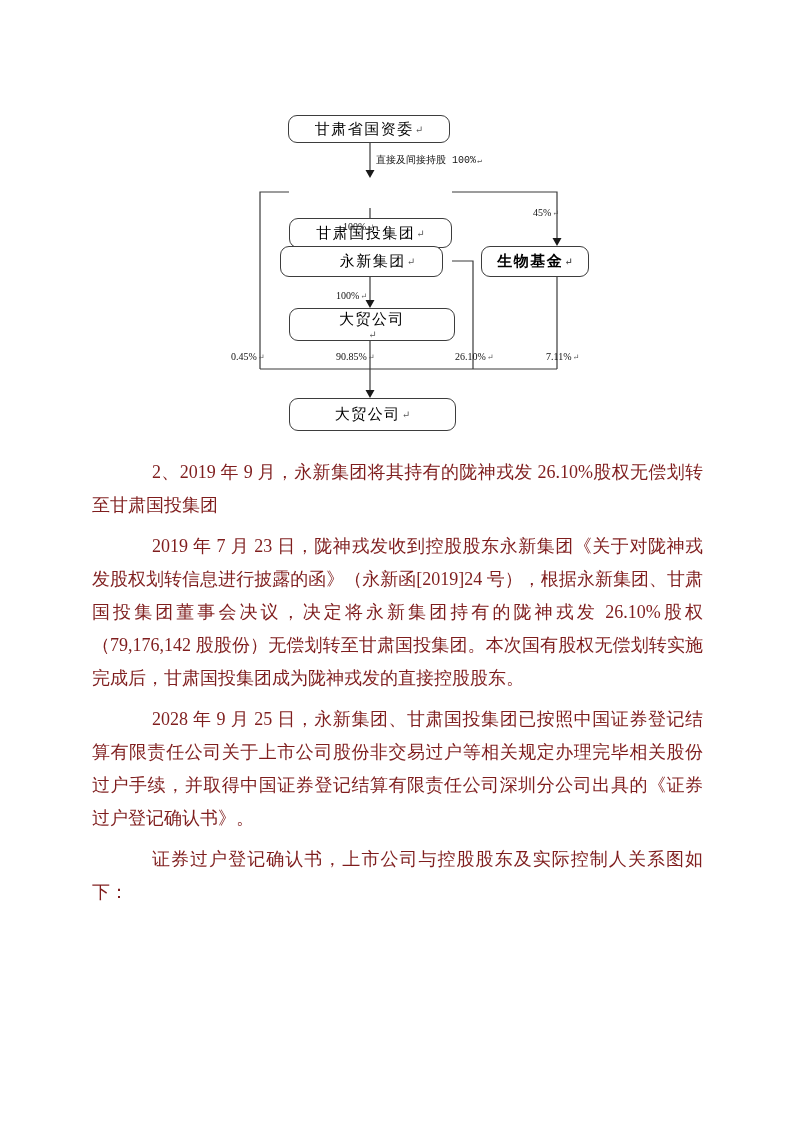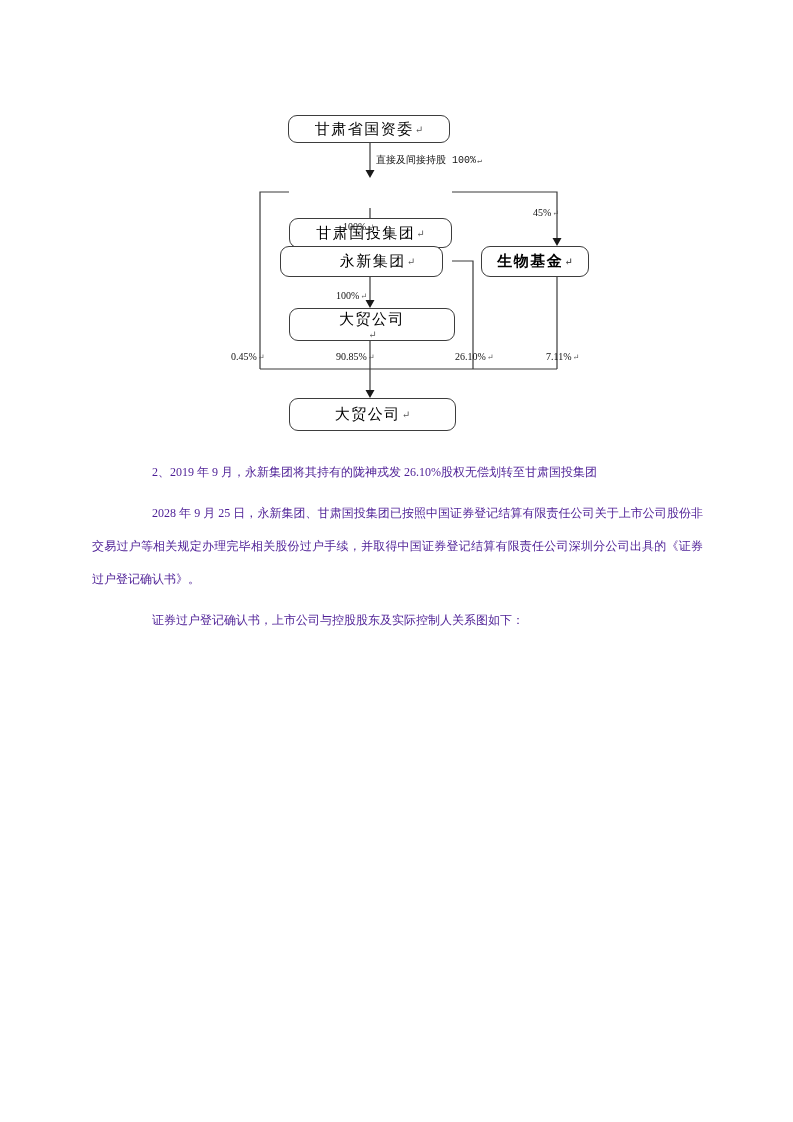--- a/index.html
+++ b/index.html
@@ -17,21 +17,21 @@
     display:flex; align-items:center; justify-content:center;
     font-size:15px; letter-spacing:1.5px; white-space:nowrap;
   }
   .node .ret { letter-spacing:0; }
   .ret { font-size:10px; color:#555; margin-left:1px; }
   .edge-label { position:absolute; font-size:10px; white-space:nowrap; color:#111; }
   .edge-label .ret { font-size:8px; }
   
   .content {
     position:absolute; left:92px; top:456px; width:611px;
-    font-size:12px; line-height:33px; text-align:justify; color:#4c1d95;
+    font-size:18px; line-height:33px; text-align:justify; color:#7f1d1d;
   }
   .content p { margin:0 0 8px 0; text-indent:60px; }
   
   .footer {
     position:absolute; left:627px; top:1024px;
     font-size:13.5px; font-weight:bold; white-space:nowrap;margin-left:28px;
   }
 </style>
 </head>
 <body>
@@ -118,19 +118,20 @@
     <div class="edge-label" style="left:455px; top:351px;text-align:center;">
       <span>26.10%</span><span class="ret">↵</span>
     </div>
     <div class="edge-label" style="left:546px; top:351px;">
       <span>7.11%</span><span class="ret">↵</span>
     </div>
   </div>
 
   <div class="content">
     <p>2、2019 年 9 月，永新集团将其持有的陇神戎发 26.10%股权无偿划转至甘肃国投集团</p>
+    <p>2019 年 7 月 23 日，陇神戎发收到控股股东永新集团《关于对陇神戎发股权划转信息进行披露的函》（永新函[2019]24 号），根据永新集团、甘肃国投集团董事会决议，决定将永新集团持有的陇神戎发 26.10%股权（79,176,142 股股份）无偿划转至甘肃国投集团。本次国有股权无偿划转实施完成后，甘肃国投集团成为陇神戎发的直接控股股东。</p>
     <p>2028 年 9 月 25 日，永新集团、甘肃国投集团已按照中国证券登记结算有限责任公司关于上市公司股份非交易过户等相关规定办理完毕相关股份过户手续，并取得中国证券登记结算有限责任公司深圳分公司出具的《证券过户登记确认书》。</p>
     <p>证券过户登记确认书，上市公司与控股股东及实际控制人关系图如下：</p>
   </div>
 
   <div class="footer">56 / 277</div>
 
 </div>
 
 </body></html>

